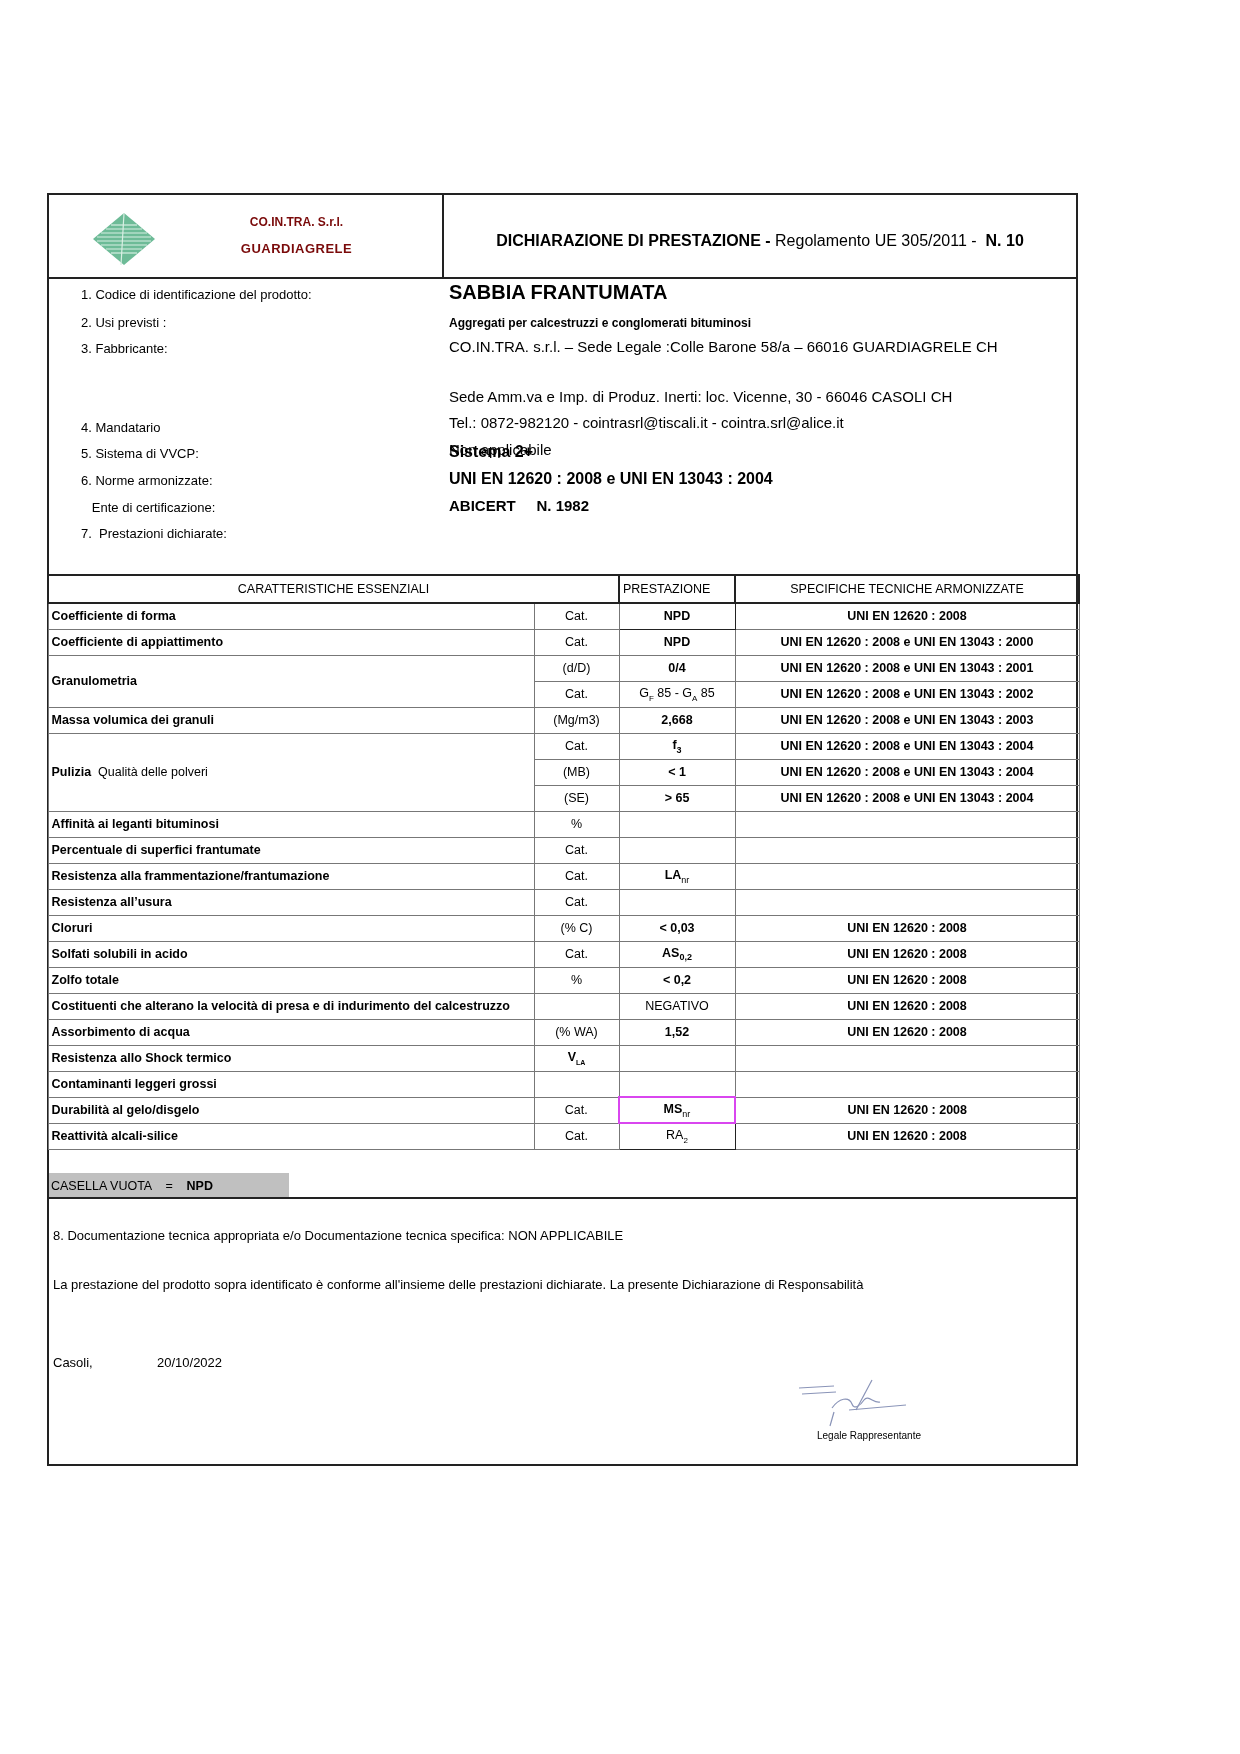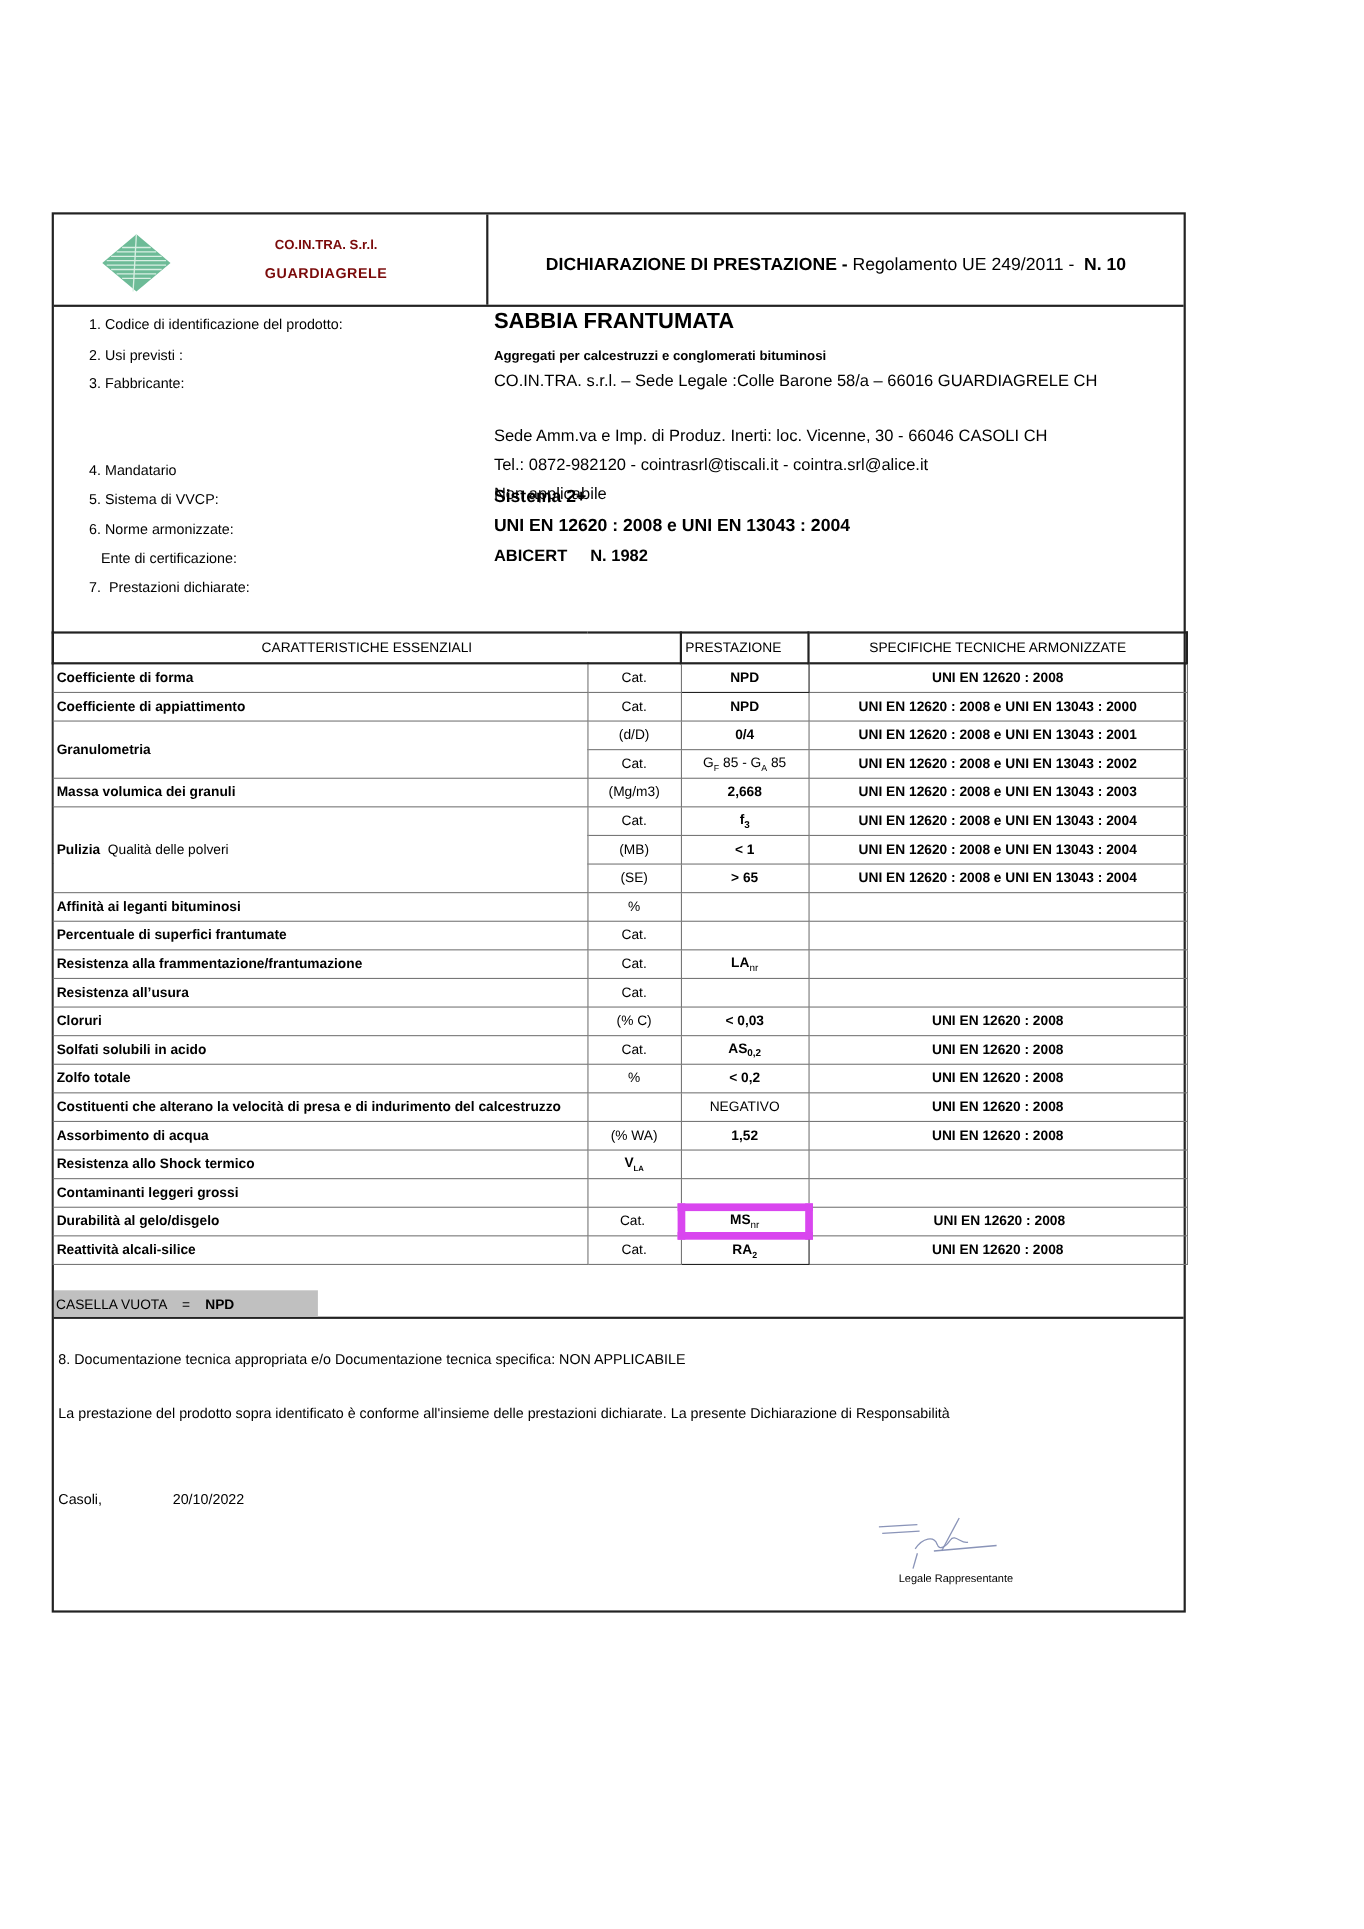--- a/index.html
+++ b/index.html
@@ -53,21 +53,21 @@
           <line x1="15" y1="18" x2="51" y2="18"></line>
             <line x1="20" y1="14" x2="46" y2="14"></line>
           <line x1="33" y1="2" x2="30" y2="54"></line>
         </g>
       </svg>
       <div class="co-name">CO.IN.TRA. S.r.l.</div>
       <div class="co-city">GUARDIAGRELE</div>
     </div>
     <div class="hdr-title">
       <b>DICHIARAZIONE DI PRESTAZIONE -</b>
-      <span style="white-space:pre;"> Regolamento UE 249/2011 - </span>
+      <span style="white-space:pre;"> Regolamento UE 305/2011 - </span>
       <b style="white-space:pre;"> N. 10</b>
     </div>
   </div>
 
   <div class="field" style="top:92px;">1. Codice di identificazione del prodotto:</div>
   <div class="val big" style="top:86px;">SABBIA FRANTUMATA</div>
 
   <div class="field" style="top:120px;">2. Usi previsti :</div>
   <div class="val bold13" style="top:121px;">Aggregati per calcestruzzi e conglomerati bituminosi</div>
 
@@ -211,27 +211,27 @@
     </tr>
     <tr>
       <td class="name">Contaminanti leggeri grossi</td>
       <td class="unit"></td>
       <td class="perf"></td>
       <td class="std"></td>
     </tr>
     <tr>
       <td class="name">Durabilità al gelo/disgelo</td>
       <td class="unit">Cat.</td>
-      <td class="perf" style="border:7px solid #d946ef;"><span>MS</span><sub style="font-size:9px;font-weight:normal;">nr</sub></td>
+      <td class="perf" style="border:2px solid #d946ef;"><span>MS</span><sub style="font-size:9px;font-weight:normal;">nr</sub></td>
       <td class="std">UNI EN 12620 : 2008</td>
     </tr>
     <tr>
       <td class="name">Reattività alcali-silice</td>
       <td class="unit">Cat.</td>
-      <td class="perf" style="border:1px solid #222;font-weight:bold;"><span>RA</span><sub style="font-size:8px;">2</sub></td>
+      <td class="perf" style="border:1px solid #222;font-weight:normal;"><span>RA</span><sub style="font-size:8px;">2</sub></td>
       <td class="std">UNI EN 12620 : 2008</td>
     </tr>
   </tbody>
     </table>
 
   <div class="casella">
     <div class="casella-grey">
       <span style="white-space:pre;margin-top:36px;">CASELLA VUOTA    =    </span><b>NPD</b>
     </div>
   </div>

